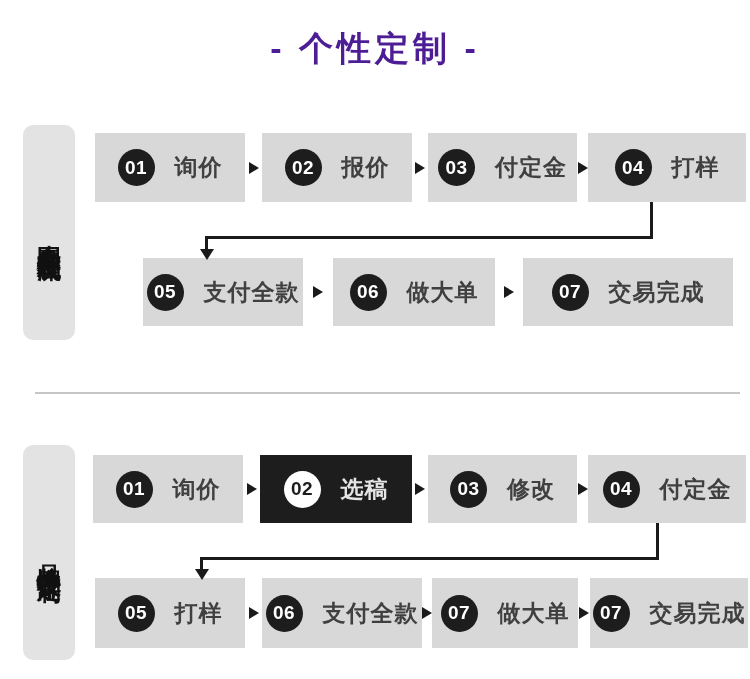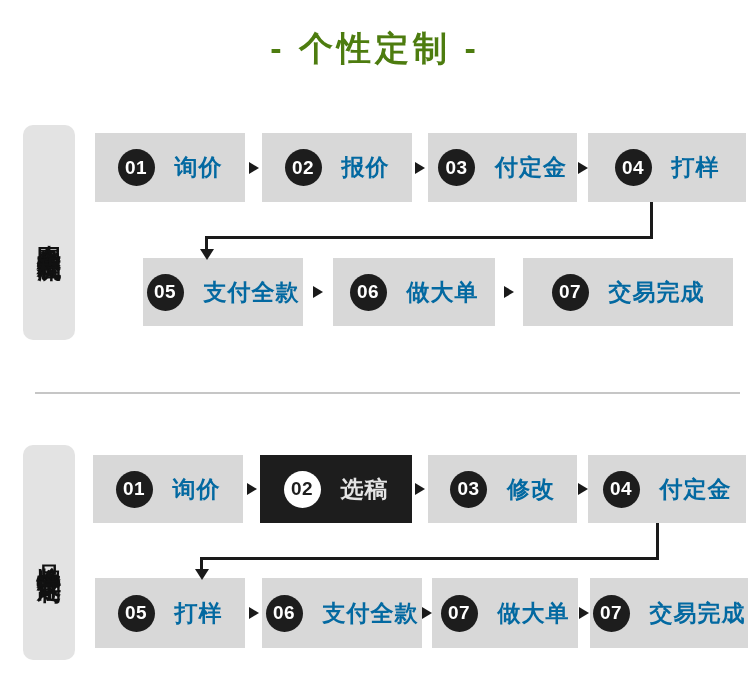--- a/index.html
+++ b/index.html
@@ -2,41 +2,41 @@
 <html><head>
 <meta charset="utf-8">
 <style>
   html,body{margin:0;padding:0;background:#ffffff;}
   .page{
     position:relative;width:750px;height:679px;background:#ffffff;overflow:hidden;
     font-family:"Liberation Sans","DejaVu Sans",sans-serif;color:#161616;
   }
   .title{
     position:absolute;top:26px;left:0;width:100%;margin:0;text-align:center;
-    font-size:34px;font-weight:bold;letter-spacing:4px;color:#4d7c0f;
+    font-size:34px;font-weight:bold;letter-spacing:4px;color:#4c1d95;
   }
   .divider{position:absolute;left:35px;top:392px;width:705px;height:2px;background:#c6c6c6;}
   .flow-section{position:absolute;left:0;width:750px;}
   .side-label{
     position:absolute;left:23px;top:0;width:52px;height:100%;
     background:#e3e3e3;border-radius:10px;
     display:flex;align-items:center;justify-content:center;
     writing-mode:vertical-rl;text-orientation:upright;
     font-size:24px;font-weight:bold;letter-spacing:2px;color:#111111;
   }
   .step{
     position:absolute;background:#d8d8d8;
     display:flex;align-items:center;justify-content:center;gap:20px;
   }
   .step .num{
     width:37px;height:37px;border-radius:50%;background:#1d1d1d;color:#ffffff;
     display:flex;align-items:center;justify-content:center;
     font-size:19px;font-weight:bold;letter-spacing:0.5px;flex:0 0 auto;
   }
-  .step .lbl{font-size:23px;font-weight:bold;color:#0369a1;letter-spacing:1px;white-space:nowrap;}
+  .step .lbl{font-size:23px;font-weight:bold;color:#404040;letter-spacing:1px;white-space:nowrap;}
   .step.dark{background:#1d1d1d;}
   .step.dark .num{background:#ffffff;color:#1d1d1d;}
   .step.dark .lbl{color:#e5e5e5;}
   .flow-arrow{
     position:absolute;width:0;height:0;
     border-left:10px solid #1a1a1a;border-top:6px solid transparent;border-bottom:6px solid transparent;
   }
   .conn{position:absolute;background:#1a1a1a;}
   .conn-arrow{
     position:absolute;width:0;height:0;

